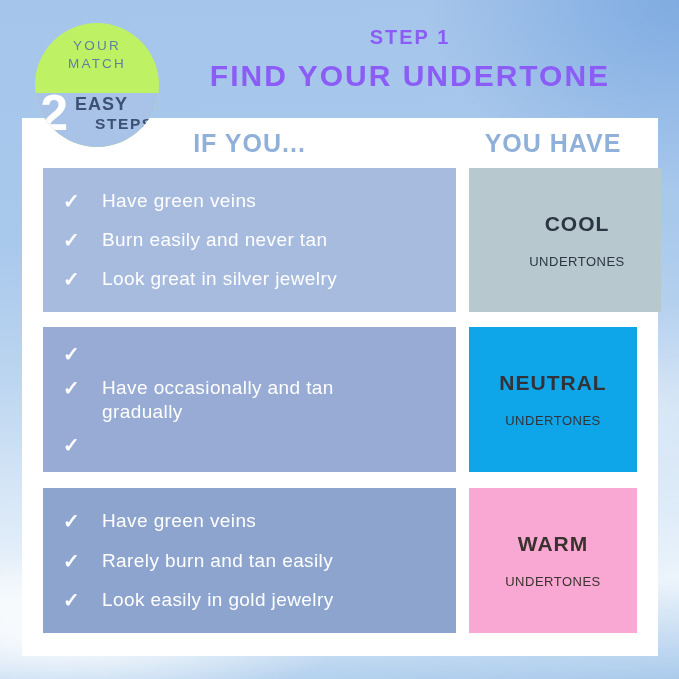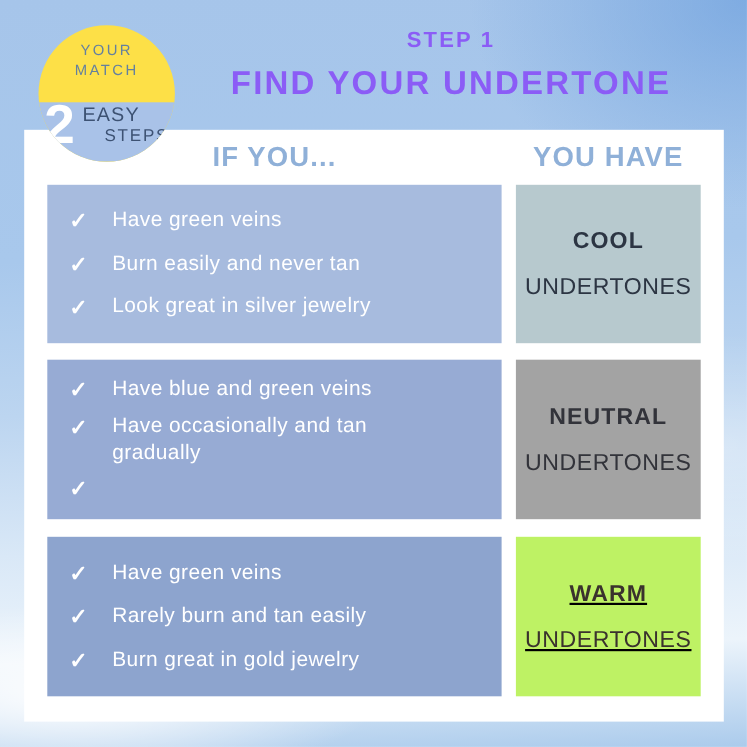--- a/index.html
+++ b/index.html
@@ -14,28 +14,28 @@
       radial-gradient(35% 22% at 97% 60%, rgba(255,255,255,0.30), rgba(255,255,255,0) 70%),
       radial-gradient(60% 45% at 100% 0%, rgba(106,158,221,0.65), rgba(106,158,221,0) 62%),
       linear-gradient(178deg,#a6c5ea 0%,#a8c8ec 34%,#bcd5f0 54%,#d9e8f7 72%,#ecf4fb 86%,#abcbec 100%);
   }
 
   
   .card{position:absolute;left:22px;top:118px;width:636px;height:538px;background:#ffffff;}
 
   
   .badge{position:absolute;left:35px;top:23px;width:124px;height:124px;border-radius:50%;
-    background:#fde047;overflow:hidden;z-index:3;text-align:center;}
+    background:#bef264;overflow:hidden;z-index:3;text-align:center;}
   .badge-top{padding-top:14px;line-height:1.32;}
   .badge-line1,.badge-line3{font-size:13.5px;letter-spacing:2.2px;color:#64809f;}
   .badge-line2{font-size:15.5px;font-weight:700;letter-spacing:1.2px;color:#57729a;}
   .badge-bottom{position:absolute;left:0;right:0;top:70px;bottom:0;background:#a9c2e8;
     display:flex;justify-content:center;gap:7px;}
   .badge-number{font-size:50px;font-weight:700;color:#ffffff;line-height:1;margin-top:-5px;}
-  .badge-steps{text-align:left;margin-top:2px;color:#3d5273;font-weight:400;line-height:1.1;}
+  .badge-steps{text-align:left;margin-top:2px;color:#3d5273;font-weight:700;line-height:1.1;}
   .badge-easy{font-size:18px;letter-spacing:1px;}
   .badge-steps-word{font-size:15.5px;letter-spacing:1.6px;margin-left:20px;}
 
   
   .main-header{position:absolute;left:150px;top:26px;width:520px;text-align:center;
     color:#8b5cf6;z-index:2;}
   .step{font-size:20px;font-weight:700;letter-spacing:2px;}
   .title{font-size:30px;font-weight:700;letter-spacing:2px;margin-top:10px;}
 
   
@@ -51,21 +51,21 @@
   .row3{top:370px;height:145px;}
   .list-box{position:absolute;left:21px;top:0;bottom:0;width:413px;
     display:flex;flex-direction:column;justify-content:space-evenly;
     padding:6px 0;box-sizing:border-box;}
   .item{display:flex;align-items:flex-start;padding-left:20px;}
   .check{width:26px;flex:none;margin-right:13px;font-size:20px;font-weight:700;color:#ffffff;}
   .item-text{font-size:19px;color:#ffffff;letter-spacing:0.4px;white-space:pre-line;line-height:1.25;}
   .result-box{position:absolute;left:447px;top:0;bottom:0;width:168px;
     display:flex;flex-direction:column;justify-content:center;align-items:center;text-align:center;}
   .result-word{font-size:21px;font-weight:700;letter-spacing:1px;}
-  .result-label{font-size:21px;letter-spacing:0.5px;margin-top:18px;}
+  .result-label{font-size:13px;letter-spacing:0.5px;margin-top:18px;}
 </style>
 </head>
 <body>
 
 <div class="canvas">
   <div class="sky"></div>
 
   <div class="card">
 
     <div class="col-head left">IF YOU...</div>
@@ -79,63 +79,62 @@
         </div>
         <div class="item">
           <span class="check">✓</span>
           <span class="item-text">Burn easily and never tan</span>
         </div>
         <div class="item">
           <span class="check">✓</span>
           <span class="item-text">Look great in silver jewelry</span>
         </div>
       </div>
-      <div class="result-box" style="background-color: rgb(183, 201, 206);">
+      <div class="result-box" style="background-color: rgb(183, 201, 206); padding-left: 24px;">
         <div class="result-word" style="color: rgb(44, 53, 67);">COOL</div>
         <div class="result-label" style="color: rgb(44, 53, 67);">UNDERTONES</div>
       </div>
     </div>
 
     <div class="row row2">
       <div class="list-box" style="background-color: rgb(151, 171, 212);">
         <div class="item">
           <span class="check">✓</span>
-          <span class="item-text">Have blue and green veins</span>
         </div>
         <div class="item">
           <span class="check">✓</span>
           <span class="item-text">Have occasionally and tan
 gradually</span>
         </div>
         <div class="item">
           <span class="check">✓</span>
         </div>
       </div>
-      <div class="result-box" style="background-color: #a3a3a3;">
+      <div class="result-box" style="background-color: #0ea5e9;">
         <div class="result-word" style="color: rgb(50, 51, 58);">NEUTRAL</div>
         <div class="result-label" style="color: rgb(50, 51, 58);">UNDERTONES</div>
       </div>
     </div>
 
     <div class="row row3">
       <div class="list-box" style="background-color: rgb(141, 164, 206);">
         <div class="item">
           <span class="check">✓</span>
           <span class="item-text">Have green veins</span>
         </div>
         <div class="item">
           <span class="check">✓</span>
           <span class="item-text">Rarely burn and tan easily</span>
         </div>
         <div class="item">
           <span class="check">✓</span>
-          <span class="item-text">Burn great in gold jewelry</span>
+          <span class="item-text">Look easily in gold jewelry</span>
         </div>
       </div>
-      <div class="result-box" style="background-color: #bef264; text-decoration: underline;">
+      <div class="result-box" style="background-color: #f9a8d4;">
         <div class="result-word" style="color: rgb(58, 50, 45);">WARM</div>
         <div class="result-label" style="color: rgb(58, 50, 45);">UNDERTONES</div>
       </div>
     </div>
 
   </div>
 
   <div class="badge">
     <div class="badge-top">
       <div class="badge-line1">YOUR</div>

